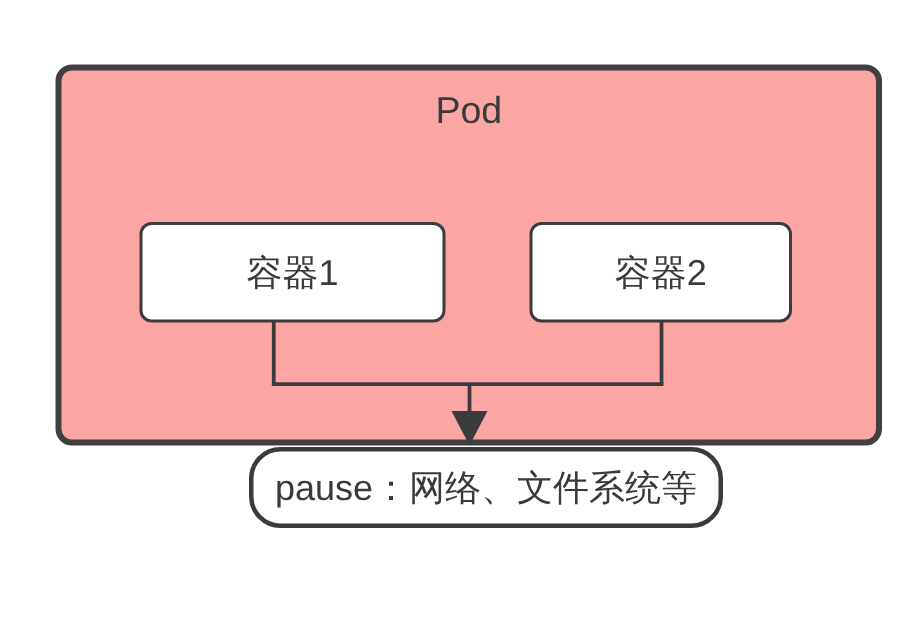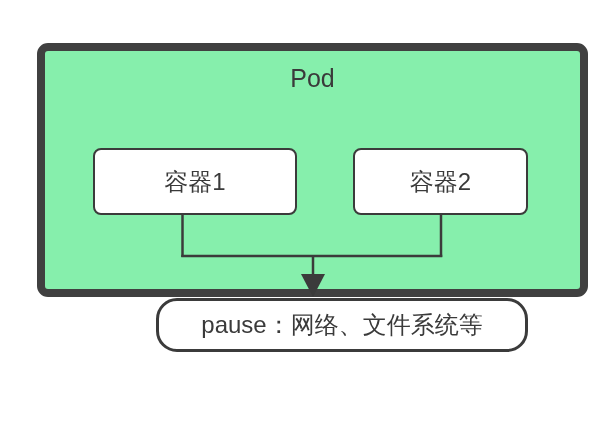--- a/index.html
+++ b/index.html
@@ -15,23 +15,23 @@
     font-family: "Liberation Sans", "DejaVu Sans", sans-serif;
     color: #3a3a3a;
     overflow: hidden;
   }
   .pod-box {
     position: absolute;
     left: 37px;
     top: 43px;
     width: 551px;
     height: 254px;
-    border: 8px solid #404040;
+    border: 4px solid #404040;
     border-radius: 11px;
-    background: #86efac;
+    background: #fca5a5;
     box-sizing: border-box;
   }
   .pod-title {
     position: absolute;
     top: 12px;
     left: 0;
     right: 0;
     text-align: center;
     font-size: 25px;
     line-height: 30px;
@@ -56,23 +56,23 @@
     width: 204px;
     height: 67px;
   }
   .node-c2 {
     left: 353px;
     top: 148px;
     width: 175px;
     height: 67px;
   }
   .node-pause {
-    left: 156px;
+    left: 166px;
     top: 298px;
-    width: 372px;
+    width: 316px;
     height: 54px;
     border-width: 3px;
     border-radius: 21px;
   }
   .connectors {
     position: absolute;
     left: 0;
     top: 0;
     width: 604px;
     height: 426px;

